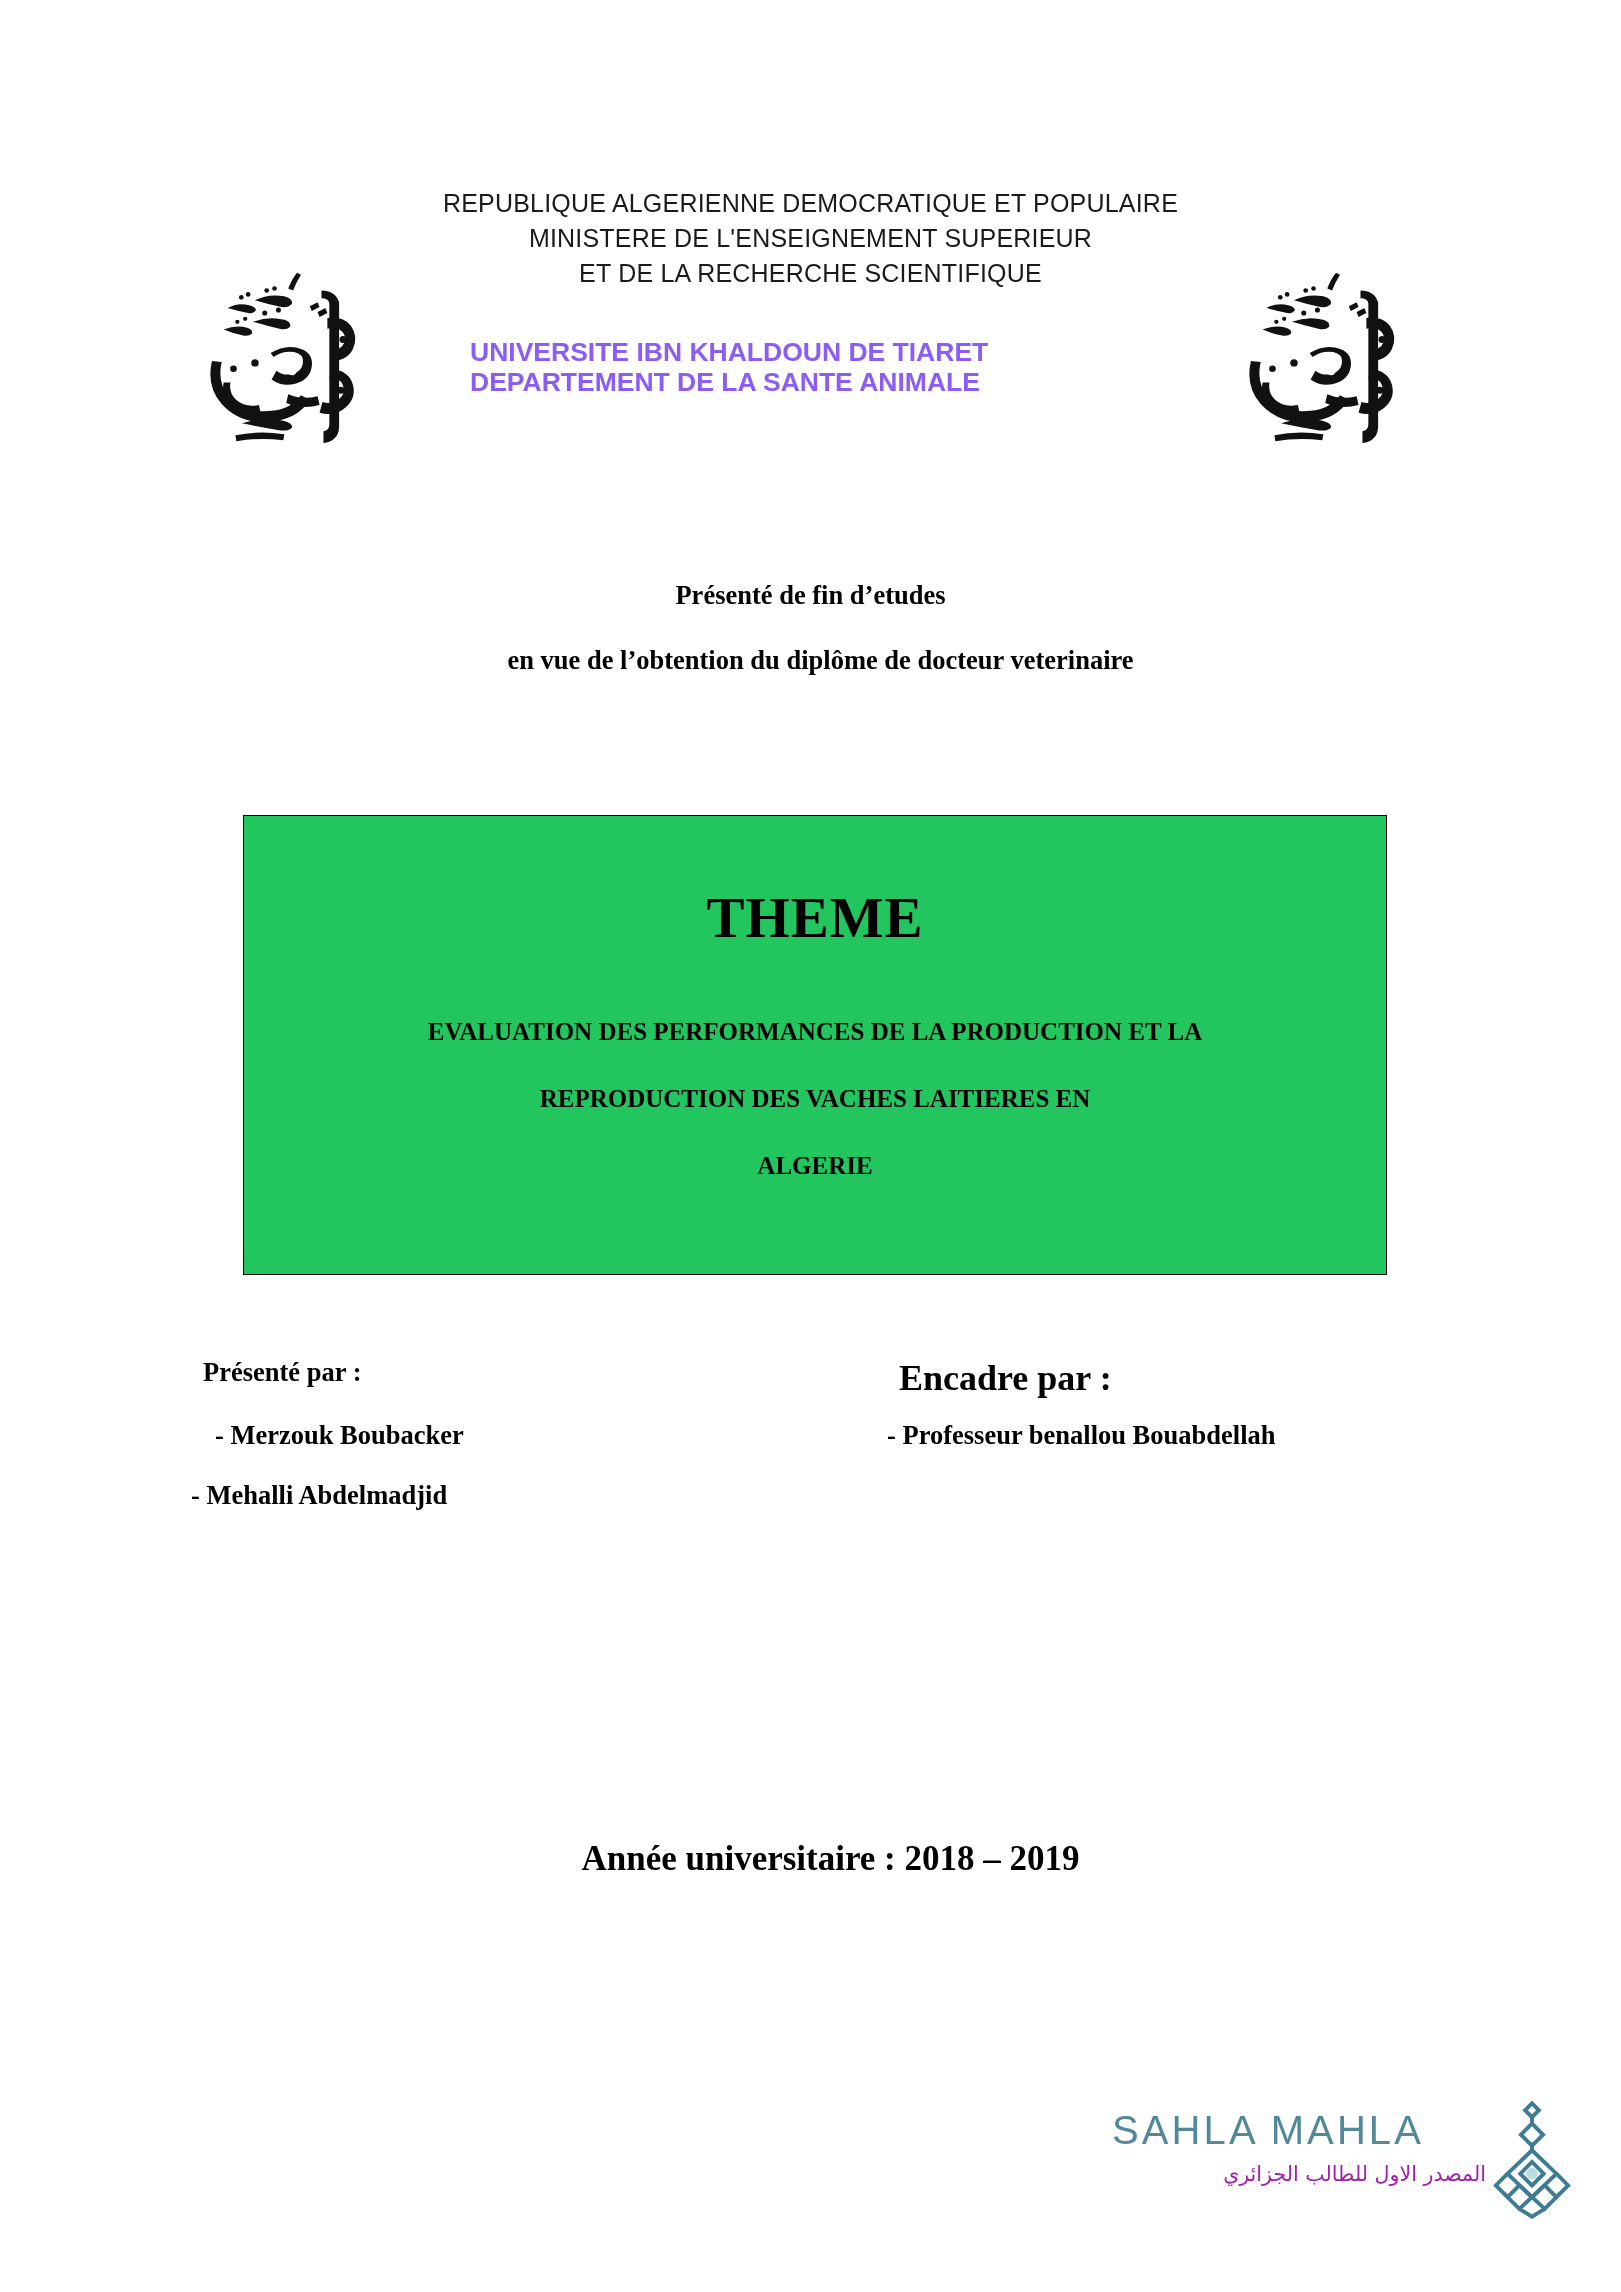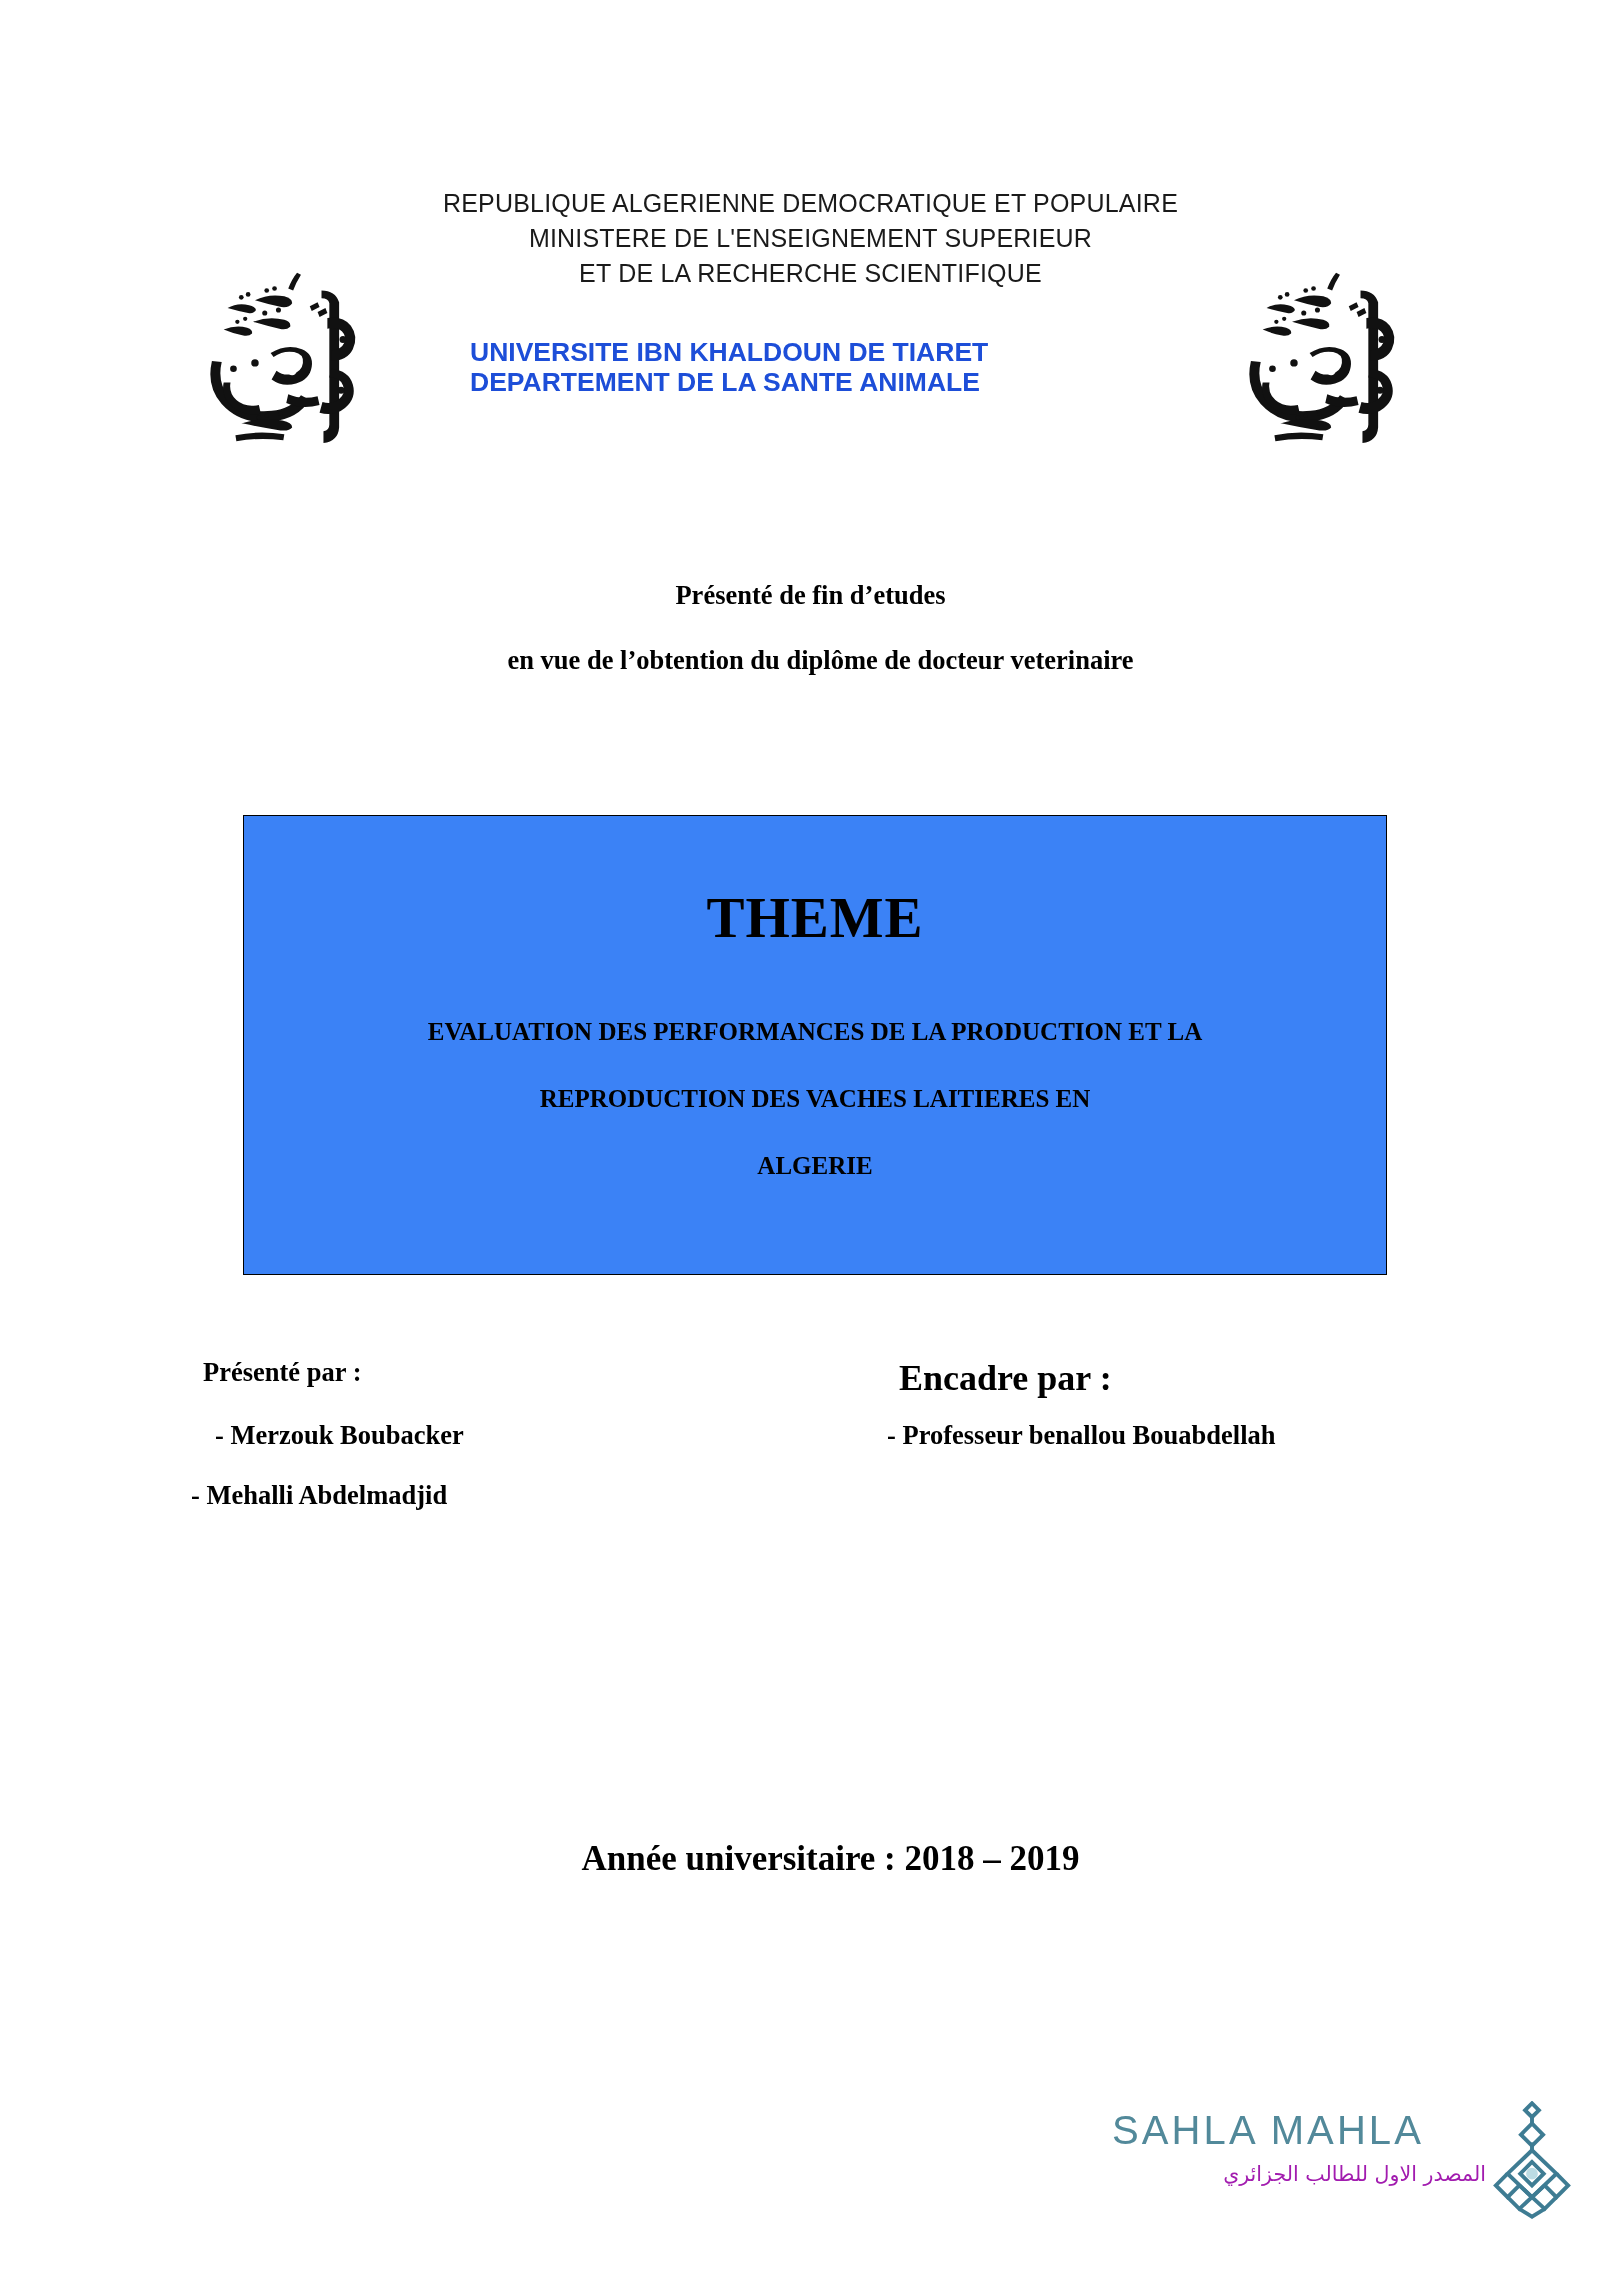--- a/index.html
+++ b/index.html
@@ -51,21 +51,21 @@
   
   .univ-block {
     position: absolute;
     top: 337px;
     left: 470px;
     width: 706px;
     font-family: "Liberation Sans", sans-serif;
     font-weight: bold;
     font-size: 26.5px;
     line-height: 30px;
-    color: #1d4ed8;
+    color: #8b5cf6;
     text-align: left;
   }
   .univ-line { display: block; white-space: nowrap; }
 
   
   .memoire-1 {
     position: absolute;
     top: 580px;
     left: 0; width: 1621px;
     text-align: center;
@@ -83,21 +83,21 @@
   }
 
   
   .theme-box {
     position: absolute;
     top: 815px;
     left: 243px;
     width: 1144px;
     height: 460px;
     border: 1.6px solid #000;
-    background: #3b82f6;
+    background: #22c55e;
   }
   .theme-heading {
     position: absolute;
     top: 69px;
     left: 0; right: 0;
     text-align: center;
     font-weight: bold;
     font-size: 57px;
     letter-spacing: 1px;
   }

